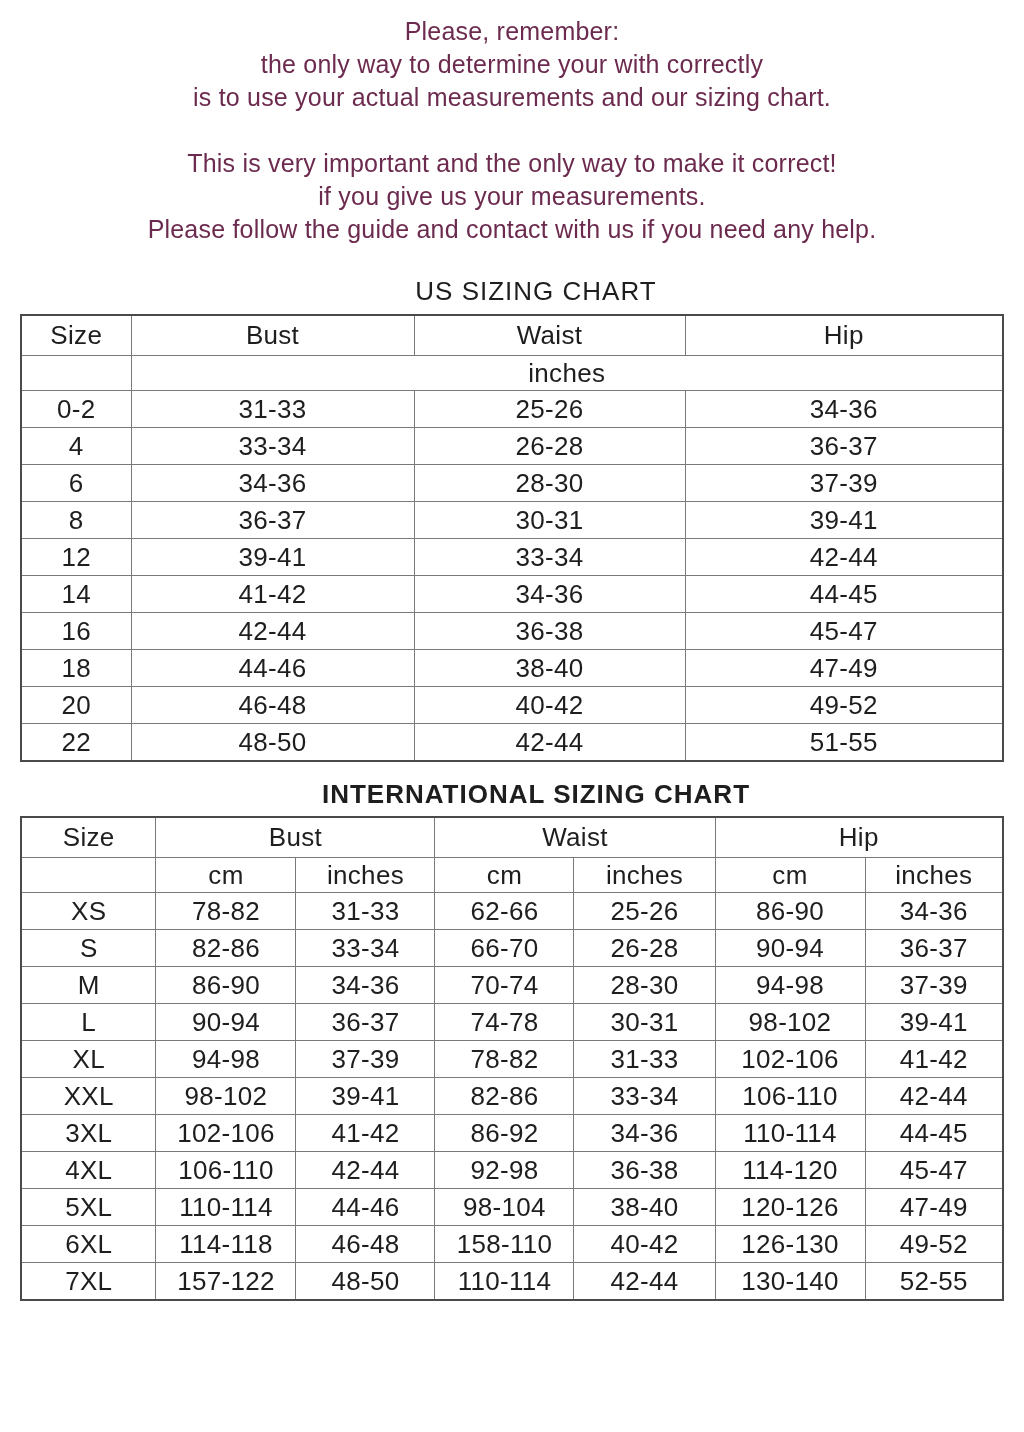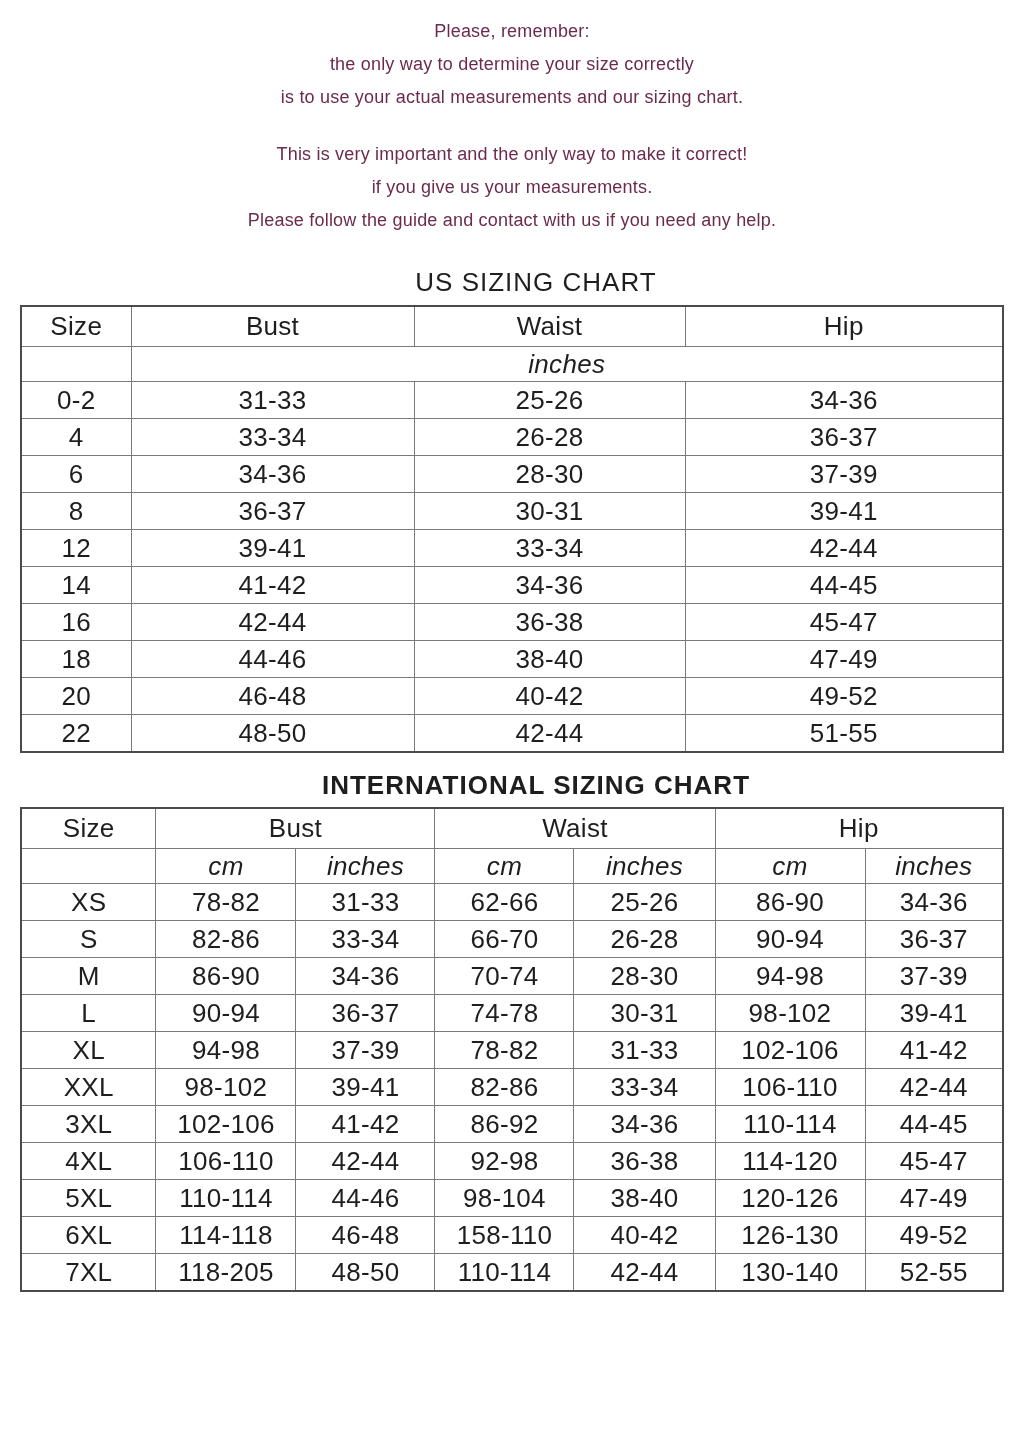--- a/index.html
+++ b/index.html
@@ -11,28 +11,28 @@
   .page {
     width: 1024px;
     height: 1432px;
     margin: 0 auto;
     background: #ffffff;
     overflow: hidden;
   }
   .intro {
     margin-top: 15px;
     text-align: center;
-    font-size: 18px;
+    font-size: 25px;
     line-height: 33px;
     font-weight: 300;
     color: #6C2B4E;
     letter-spacing: 0.2px;
   }
   .intro-block-2 {
-    margin-top: 24px;
+    margin-top: 33px;
   }
   .chart-title {
     text-align: center;
     font-size: 26px;
     font-weight: 300;
     color: #1e1e1e;
     letter-spacing: 1px;
     margin-left: 48px;
   }
   .chart-title.us {
@@ -56,31 +56,31 @@
     border: 1px solid #7a7a7a;
     text-align: center;
     vertical-align: middle;
     font-weight: 300;
     font-size: 26px;
     color: #1e1e1e;
     padding: 0;
     letter-spacing: 0.3px;
   }
   table.sizing thead tr.header-row th { height: 39px; text-align: center; }
-  table.sizing thead tr.unit-row th   { height: 34px; font-style: italic; }
+  table.sizing thead tr.unit-row th   { height: 34px; }
   table.sizing tbody td               { height: 36px; }
 </style>
 </head>
 <body>
 
 <div class="page">
 
   <div class="intro" style="color: rgb(108, 43, 78);">
     <div>Please, remember:</div>
-    <div>the only way to determine your size correctly</div>
+    <div>the only way to determine your with correctly</div>
     <div>is to use your actual measurements and our sizing chart.</div>
     <div class="intro-block-2">
       <div>This is very important and the only way to make it correct!</div>
       <div>if you give us your measurements.</div>
       <div>Please follow the guide and contact with us if you need any help.</div>
     </div>
   </div>
 
   <div class="chart-title us">US SIZING CHART</div>
 
@@ -282,21 +282,21 @@
           <td>6XL</td>
           <td>114-118</td>
           <td>46-48</td>
           <td>158-110</td>
           <td>40-42</td>
           <td>126-130</td>
           <td>49-52</td>
         </tr>
         <tr>
           <td>7XL</td>
-          <td>118-205</td>
+          <td>157-122</td>
           <td>48-50</td>
           <td>110-114</td>
           <td>42-44</td>
           <td>130-140</td>
           <td>52-55</td>
         </tr>
       </tbody>
   </table>
 
 </div>

